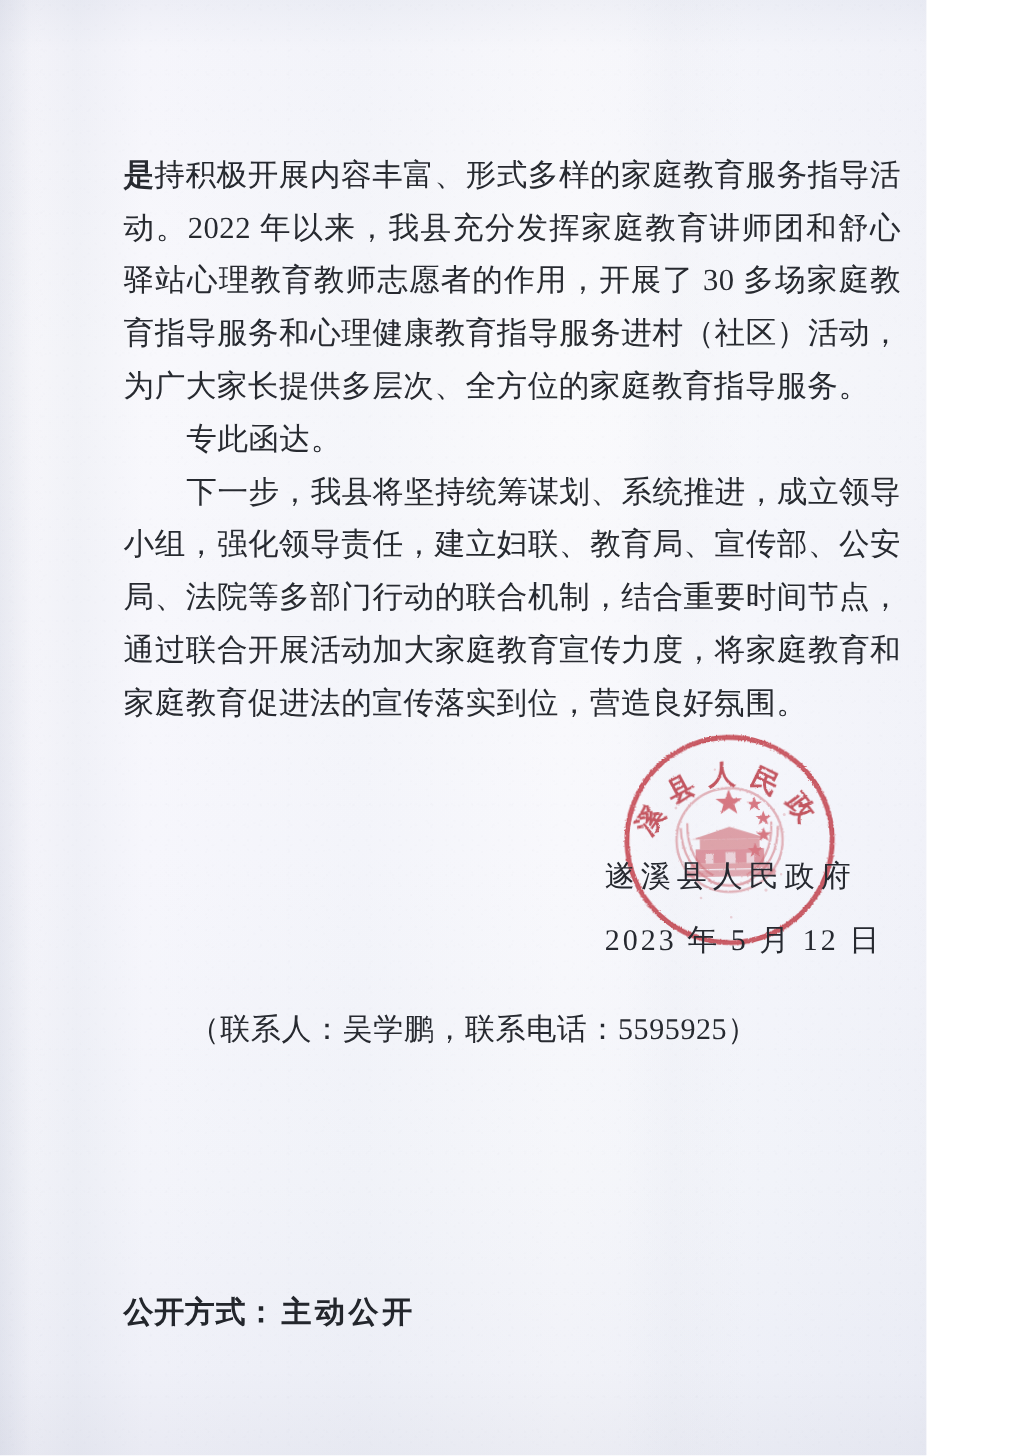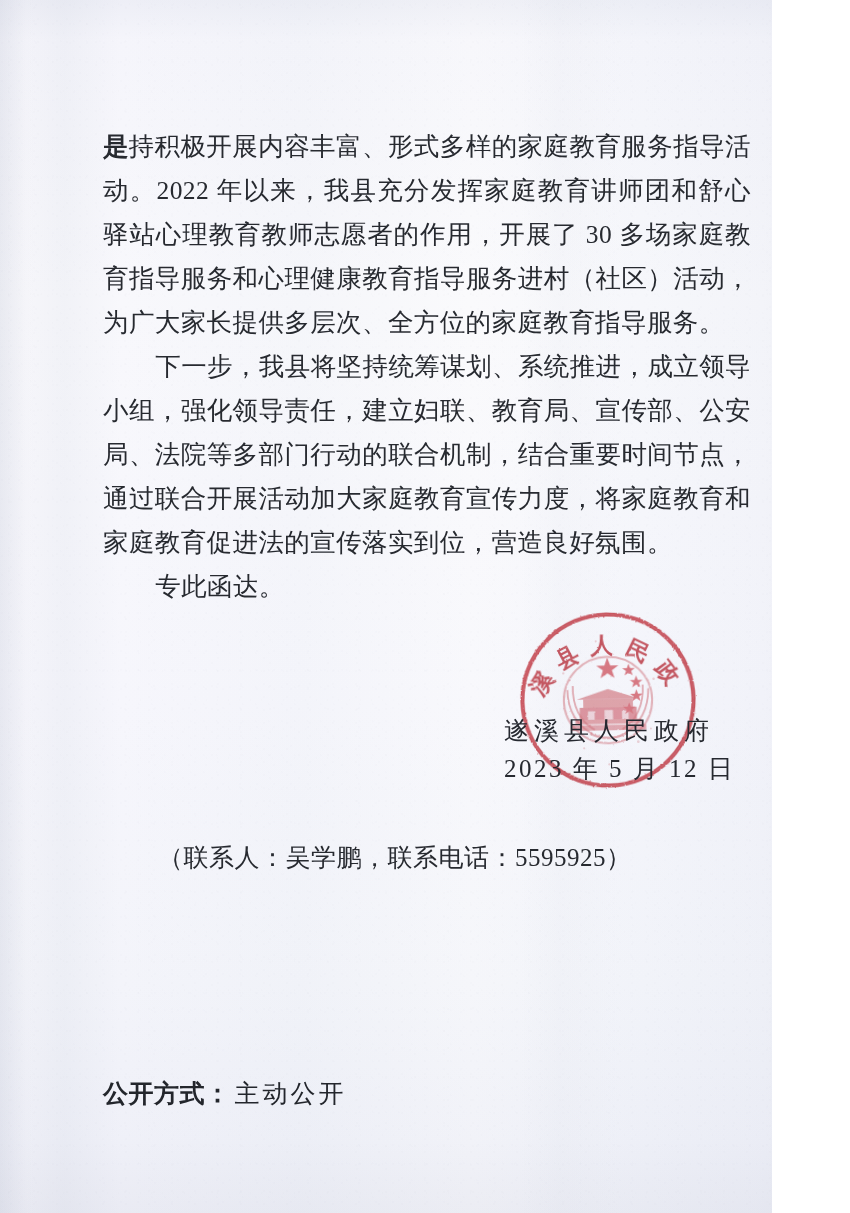--- a/index.html
+++ b/index.html
@@ -95,21 +95,21 @@
     font-size: 25px;
     letter-spacing: 5px;
     line-height: 34px;
     padding-left: 34px;
   }
   #sign-date {
     font-size: 25px;
     letter-spacing: 2.5px;
     line-height: 34px;
     padding-left: 34px;
-    margin-top: 4px;
+    margin-top: 20px;
   }
 
   
   #seal {
     position: absolute;
     left: 516px;
     top: 608px;
     width: 184px;
     height: 184px;
     pointer-events: none;
@@ -139,37 +139,38 @@
     white-space: nowrap;
   }
   #disclosure .label {
     font-family: Liberation Sans, sans-serif;
     font-weight: 700;
     letter-spacing: .5px;
   }
   #disclosure .value {
     letter-spacing: 3px;
     margin-left: 4px;
+    font-weight: bold;
   }
 </style>
 </head>
 <body>
 
 <div id="page">
 
   <div id="bands"></div>
   <div id="grain"></div>
 
   <div class="body-text">
 
     <p class="para"><span class="lead-bold">是</span><span>持积极开展内容丰富、形式多样的家庭教育服务指导活动。2022 年以来，我县充分发挥家庭教育讲师团和舒心驿站心理教育教师志愿者的作用，开展了 30 多场家庭教育指导服务和心理健康教育指导服务进村（社区）活动，为广大家长提供多层次、全方位的家庭教育指导服务。</span></p>
 
+    <p class="para indent"><span>专此函达。</span></p>
+
     <p class="para indent"><span>下一步，我县将坚持统筹谋划、系统推进，成立领导小组，强化领导责任，建立妇联、教育局、宣传部、公安局、法院等多部门行动的联合机制，结合重要时间节点，通过联合开展活动加大家庭教育宣传力度，将家庭教育和家庭教育促进法的宣传落实到位，营造良好氛围。</span></p>
-
-    <p class="para indent"><span>专此函达。</span></p>
 
   </div>
 
   <div id="seal">
     <svg viewBox="0 0 200 200" xmlns="http://www.w3.org/2000/svg">
       <defs>
         <path id="arcpath" d="M 26,108 A 76,76 0 0 1 174,108" fill="none"></path>
         <filter id="rough" x="-20%" y="-20%" width="140%" height="140%">
           <feTurbulence type="fractalNoise" baseFrequency="0.72" numOctaves="3" seed="7" result="n"></feTurbulence>
           <feDisplacementMap in="SourceGraphic" in2="n" scale="2.6" xChannelSelector="R" yChannelSelector="G"></feDisplacementMap>

